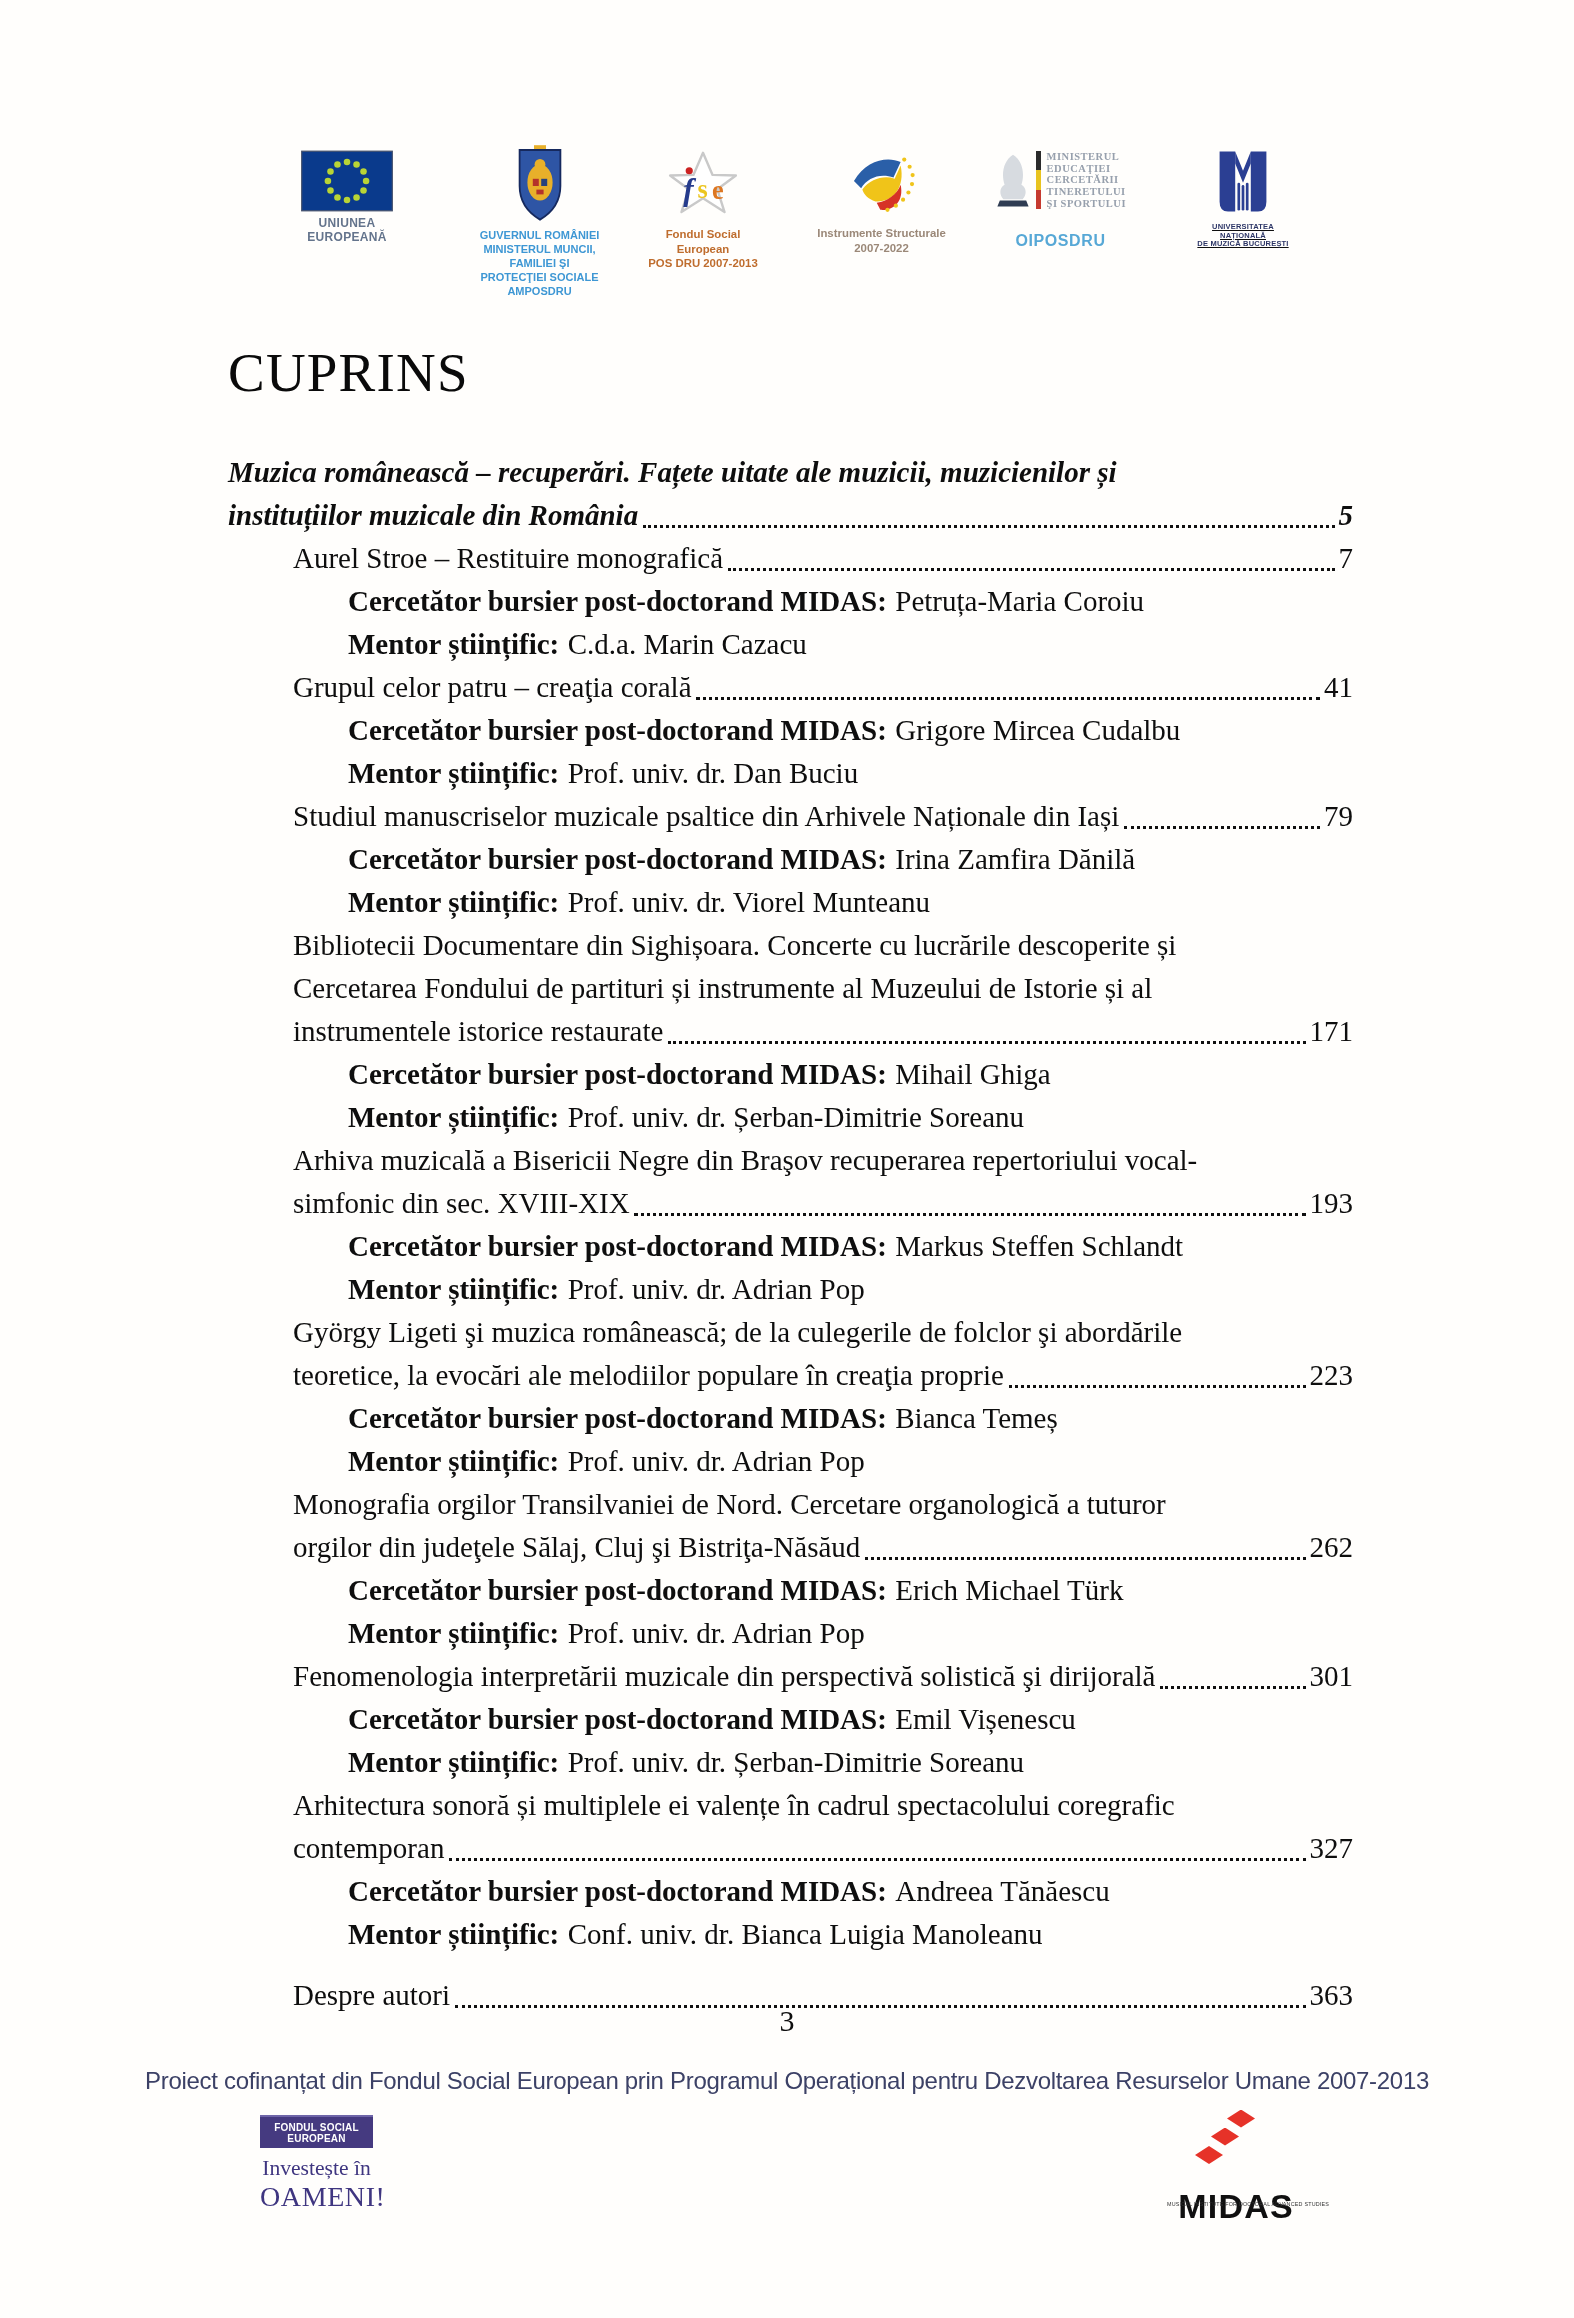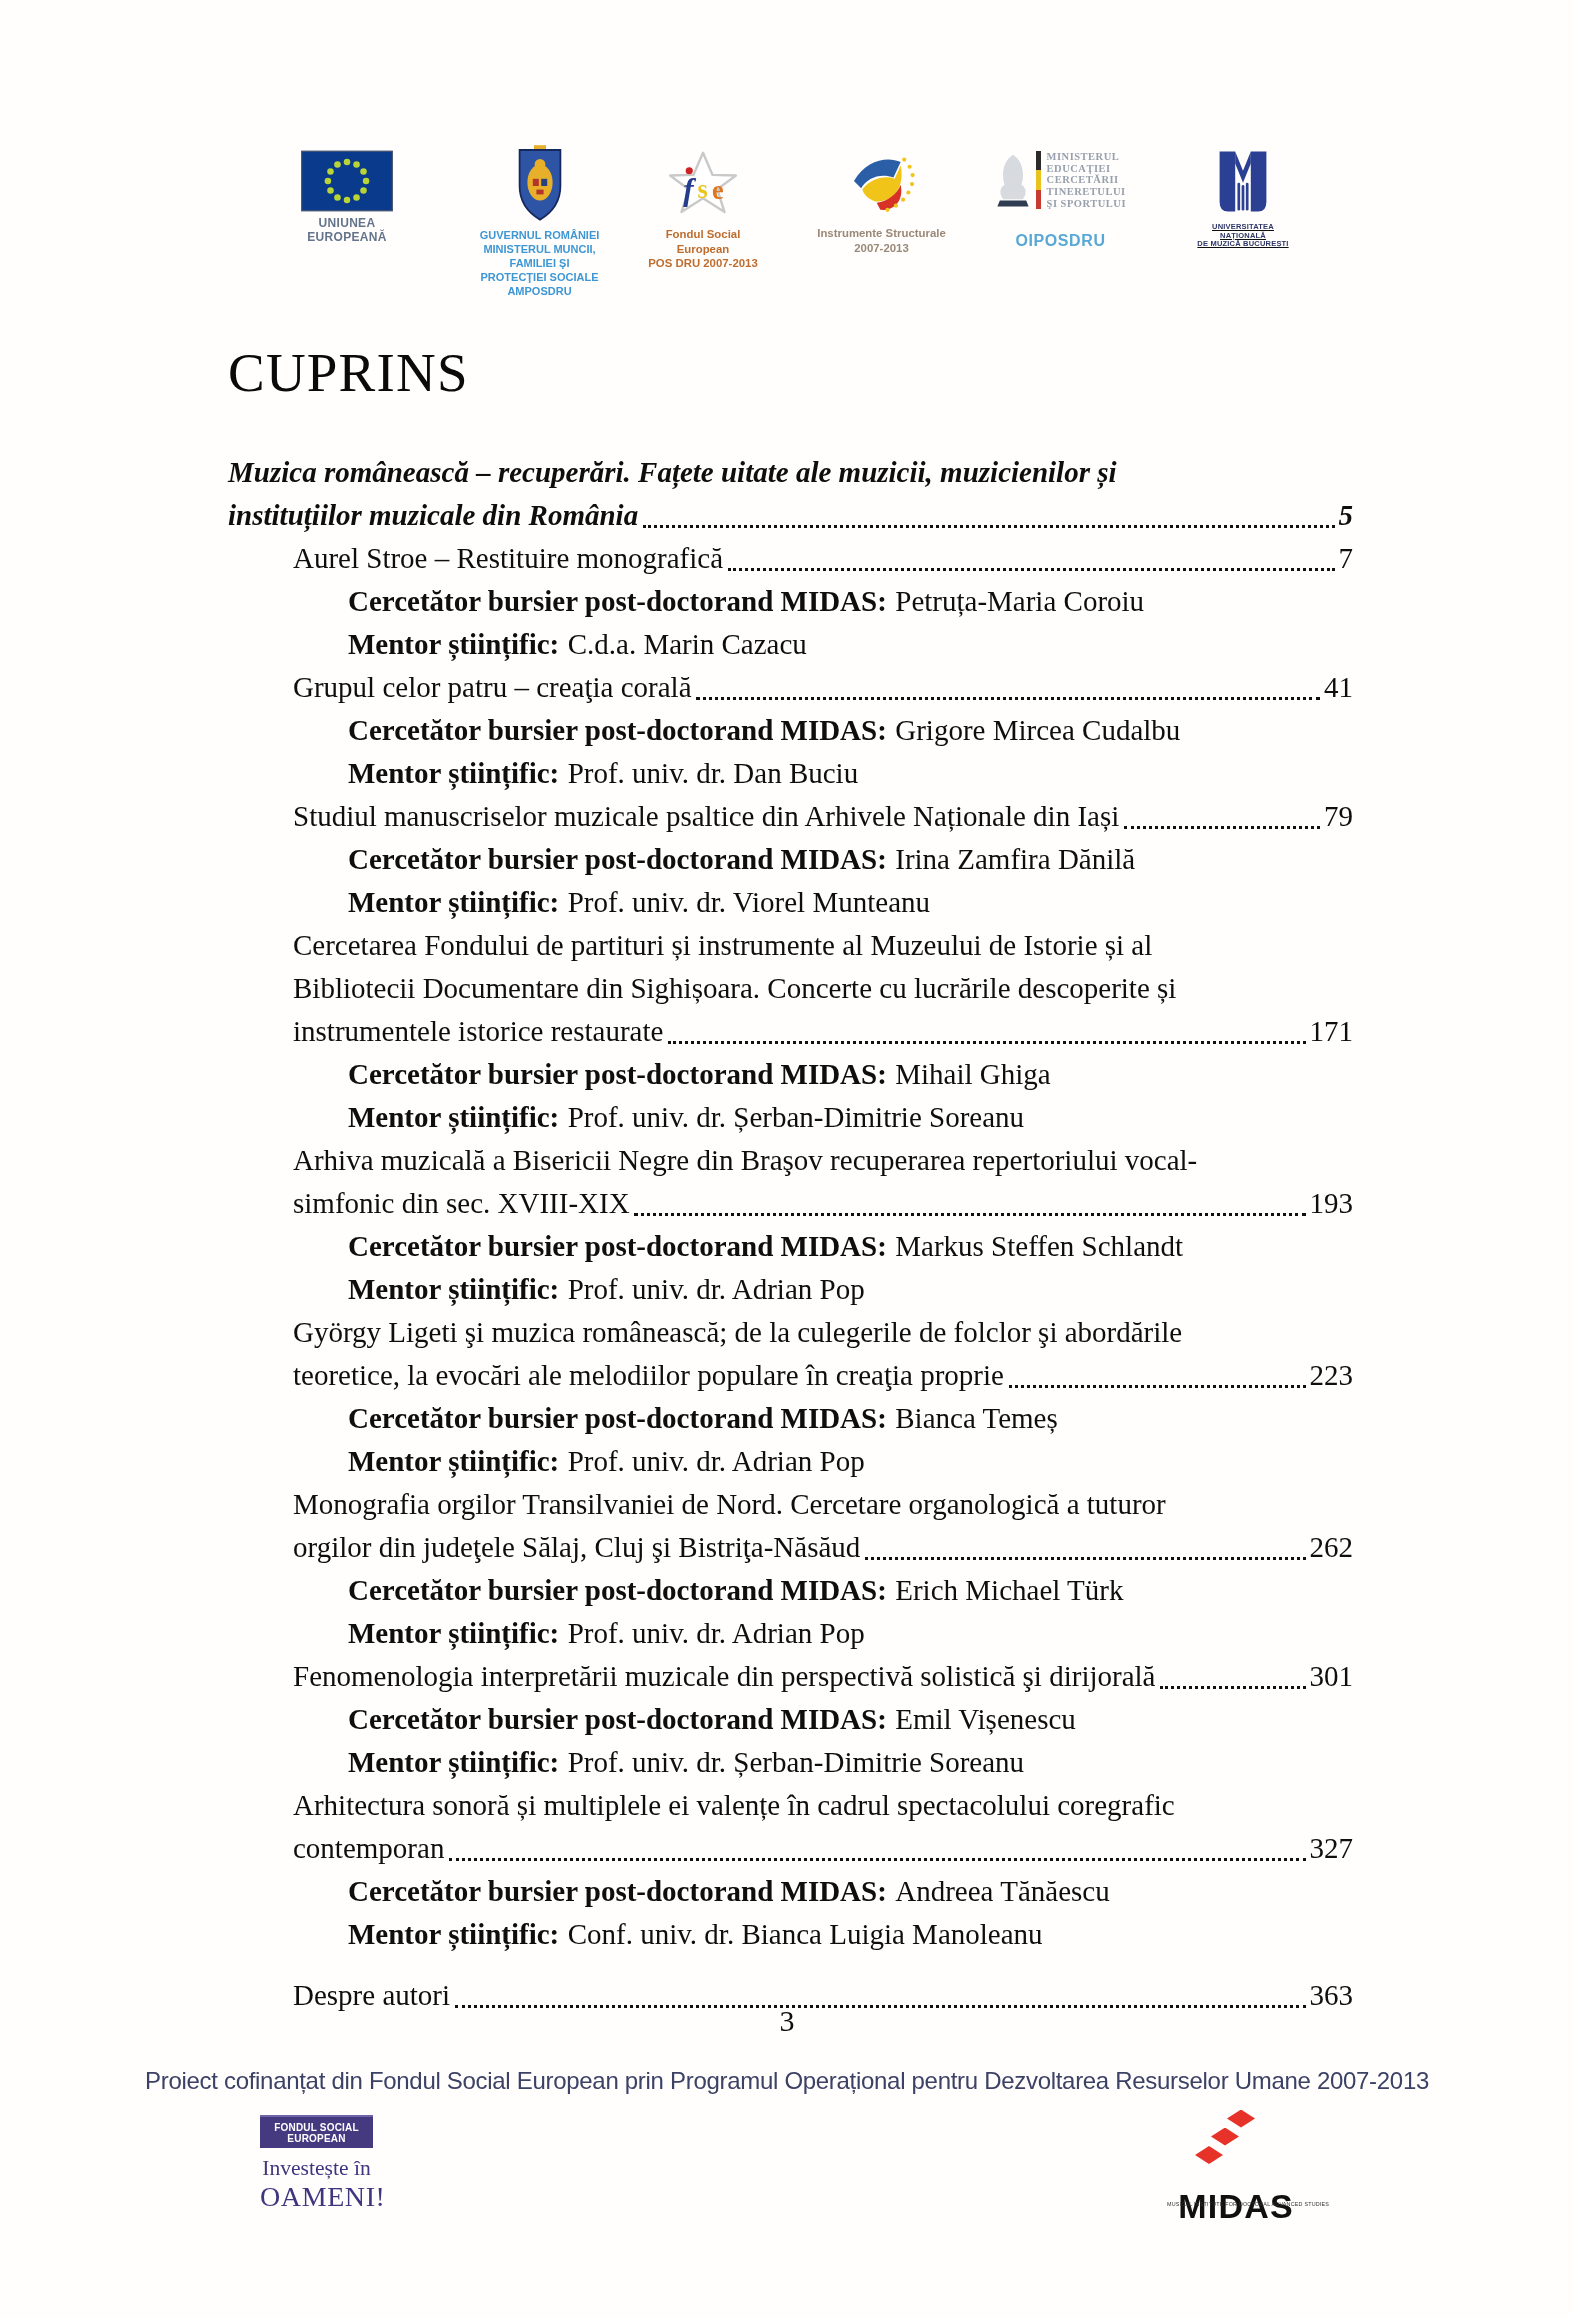--- a/index.html
+++ b/index.html
@@ -136,21 +136,21 @@
           <circle cx="118" cy="40" r="3.5"></circle>
         <circle cx="117" cy="55" r="3.5"></circle>
           <circle cx="111" cy="69" r="3.5"></circle>
           <circle cx="102" cy="81" r="3.5"></circle>
         <circle cx="90" cy="91" r="3.5"></circle>
           <circle cx="76" cy="98" r="3.5"></circle>
       </g>
     </svg>
     <div class="cap is-cap">
       <div>Instrumente Structurale</div>
-      <div>2007-2013</div>
+      <div>2007-2022</div>
     </div>
   </div>
 
   <div class="logo logo-ministry">
     <div class="min-row">
       <svg width="36" height="58" viewBox="0 0 60 96">
         <path d="M30,6 C14,16 10,38 16,56 C8,60 6,72 14,80 L46,80 C54,72 52,60 44,56 C50,38 46,16 30,6 Z" fill="#d7dbe0"></path>
         <path d="M8,82 H52 L56,92 H4 Z" fill="#2f3c52"></path>
       </svg>
       <div class="stripe">
@@ -217,22 +217,22 @@
         </div>
         <div class="line ind2"><b class="lbl">Cercetător bursier post-doctorand MIDAS:</b><span>Grigore Mircea Cudalbu</span></div>
         <div class="line ind2"><b class="lbl">Mentor științific:</b><span>Prof. univ. dr. Dan Buciu</span></div>
         <div class="line ind1 leaderline">
           <span>Studiul manuscriselor muzicale psaltice din Arhivele Naționale din Iași</span>
           <span class="dots"></span>
           <span class="pg">79</span>
         </div>
         <div class="line ind2"><b class="lbl">Cercetător bursier post-doctorand MIDAS:</b><span>Irina Zamfira Dănilă</span></div>
         <div class="line ind2"><b class="lbl">Mentor științific:</b><span>Prof. univ. dr. Viorel Munteanu</span></div>
+        <div class="line ind1"><span>Bibliotecii Documentare din Sighișoara. Concerte cu lucrările descoperite și</span></div>
         <div class="line ind1"><span>Cercetarea Fondului de partituri și instrumente al Muzeului de Istorie și al</span></div>
-        <div class="line ind1"><span>Bibliotecii Documentare din Sighișoara. Concerte cu lucrările descoperite și</span></div>
         <div class="line ind1 leaderline">
           <span>instrumentele istorice restaurate</span>
           <span class="dots"></span>
           <span class="pg">171</span>
         </div>
         <div class="line ind2"><b class="lbl">Cercetător bursier post-doctorand MIDAS:</b><span>Mihail Ghiga</span></div>
         <div class="line ind2"><b class="lbl">Mentor științific:</b><span>Prof. univ. dr. Șerban-Dimitrie Soreanu</span></div>
         <div class="line ind1"><span>Arhiva muzicală a Bisericii Negre din Braşov recuperarea repertoriului vocal-</span></div>
         <div class="line ind1 leaderline">
           <span>simfonic din sec. XVIII-XIX</span>

